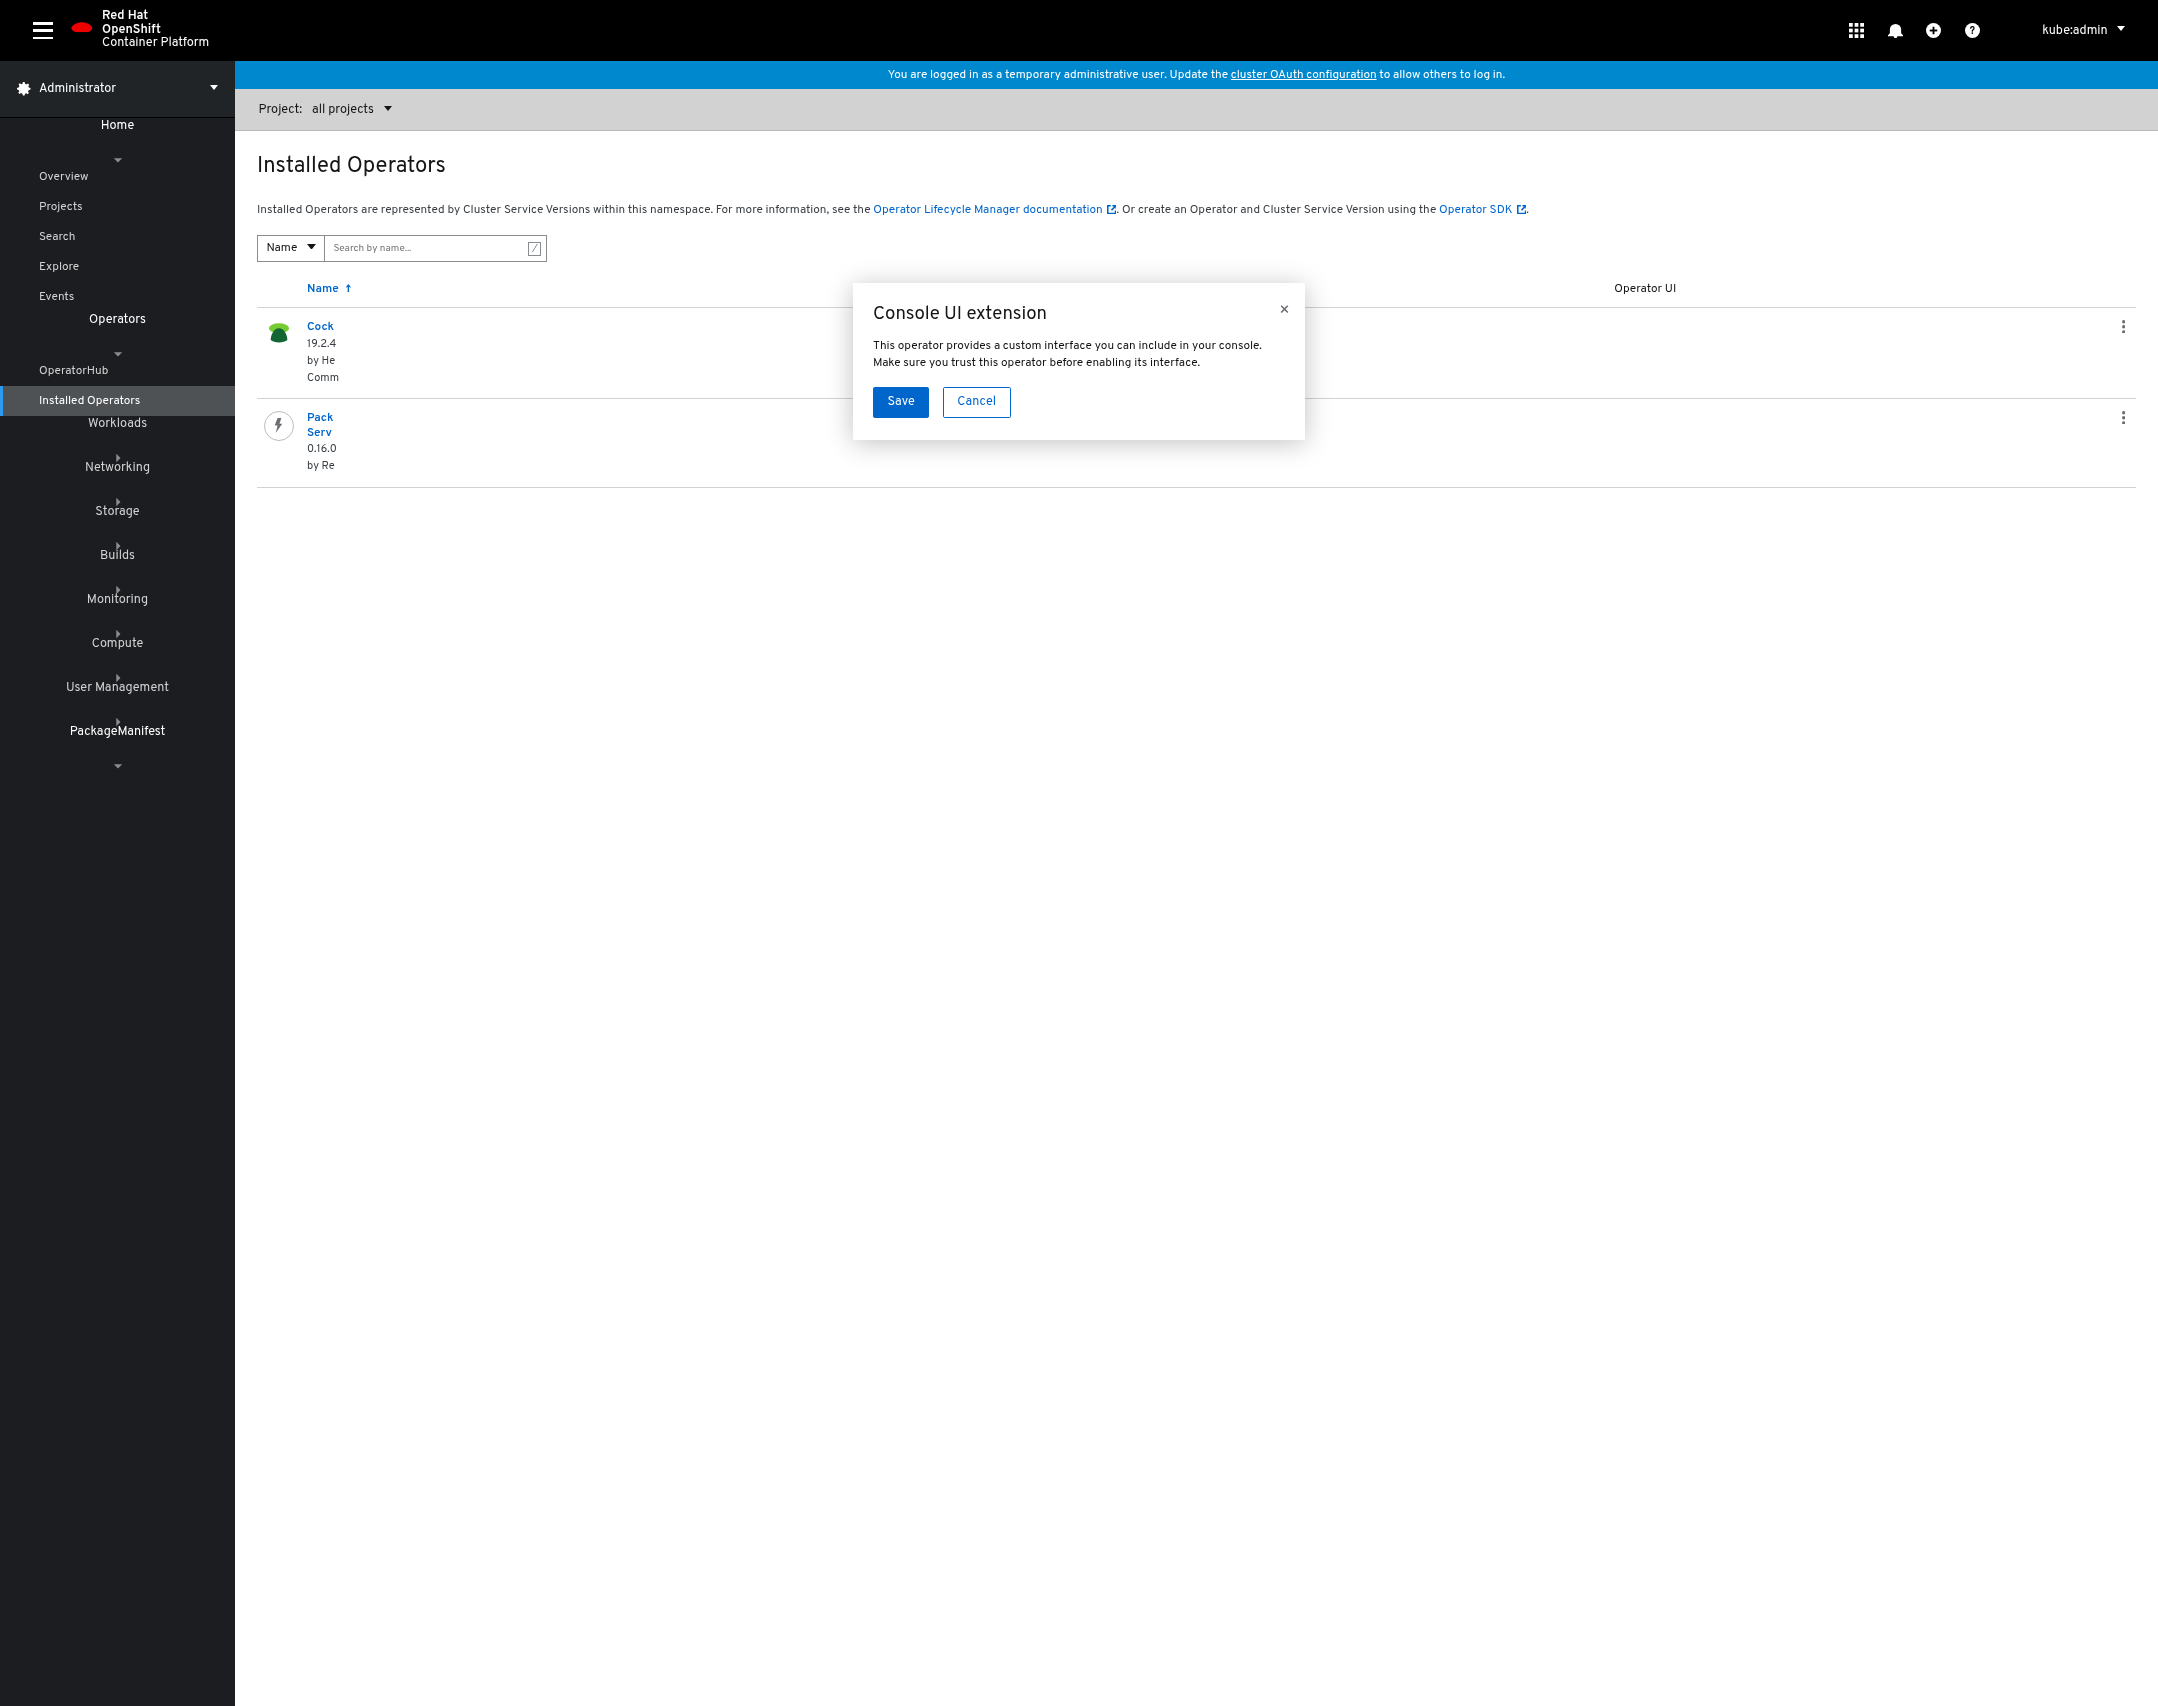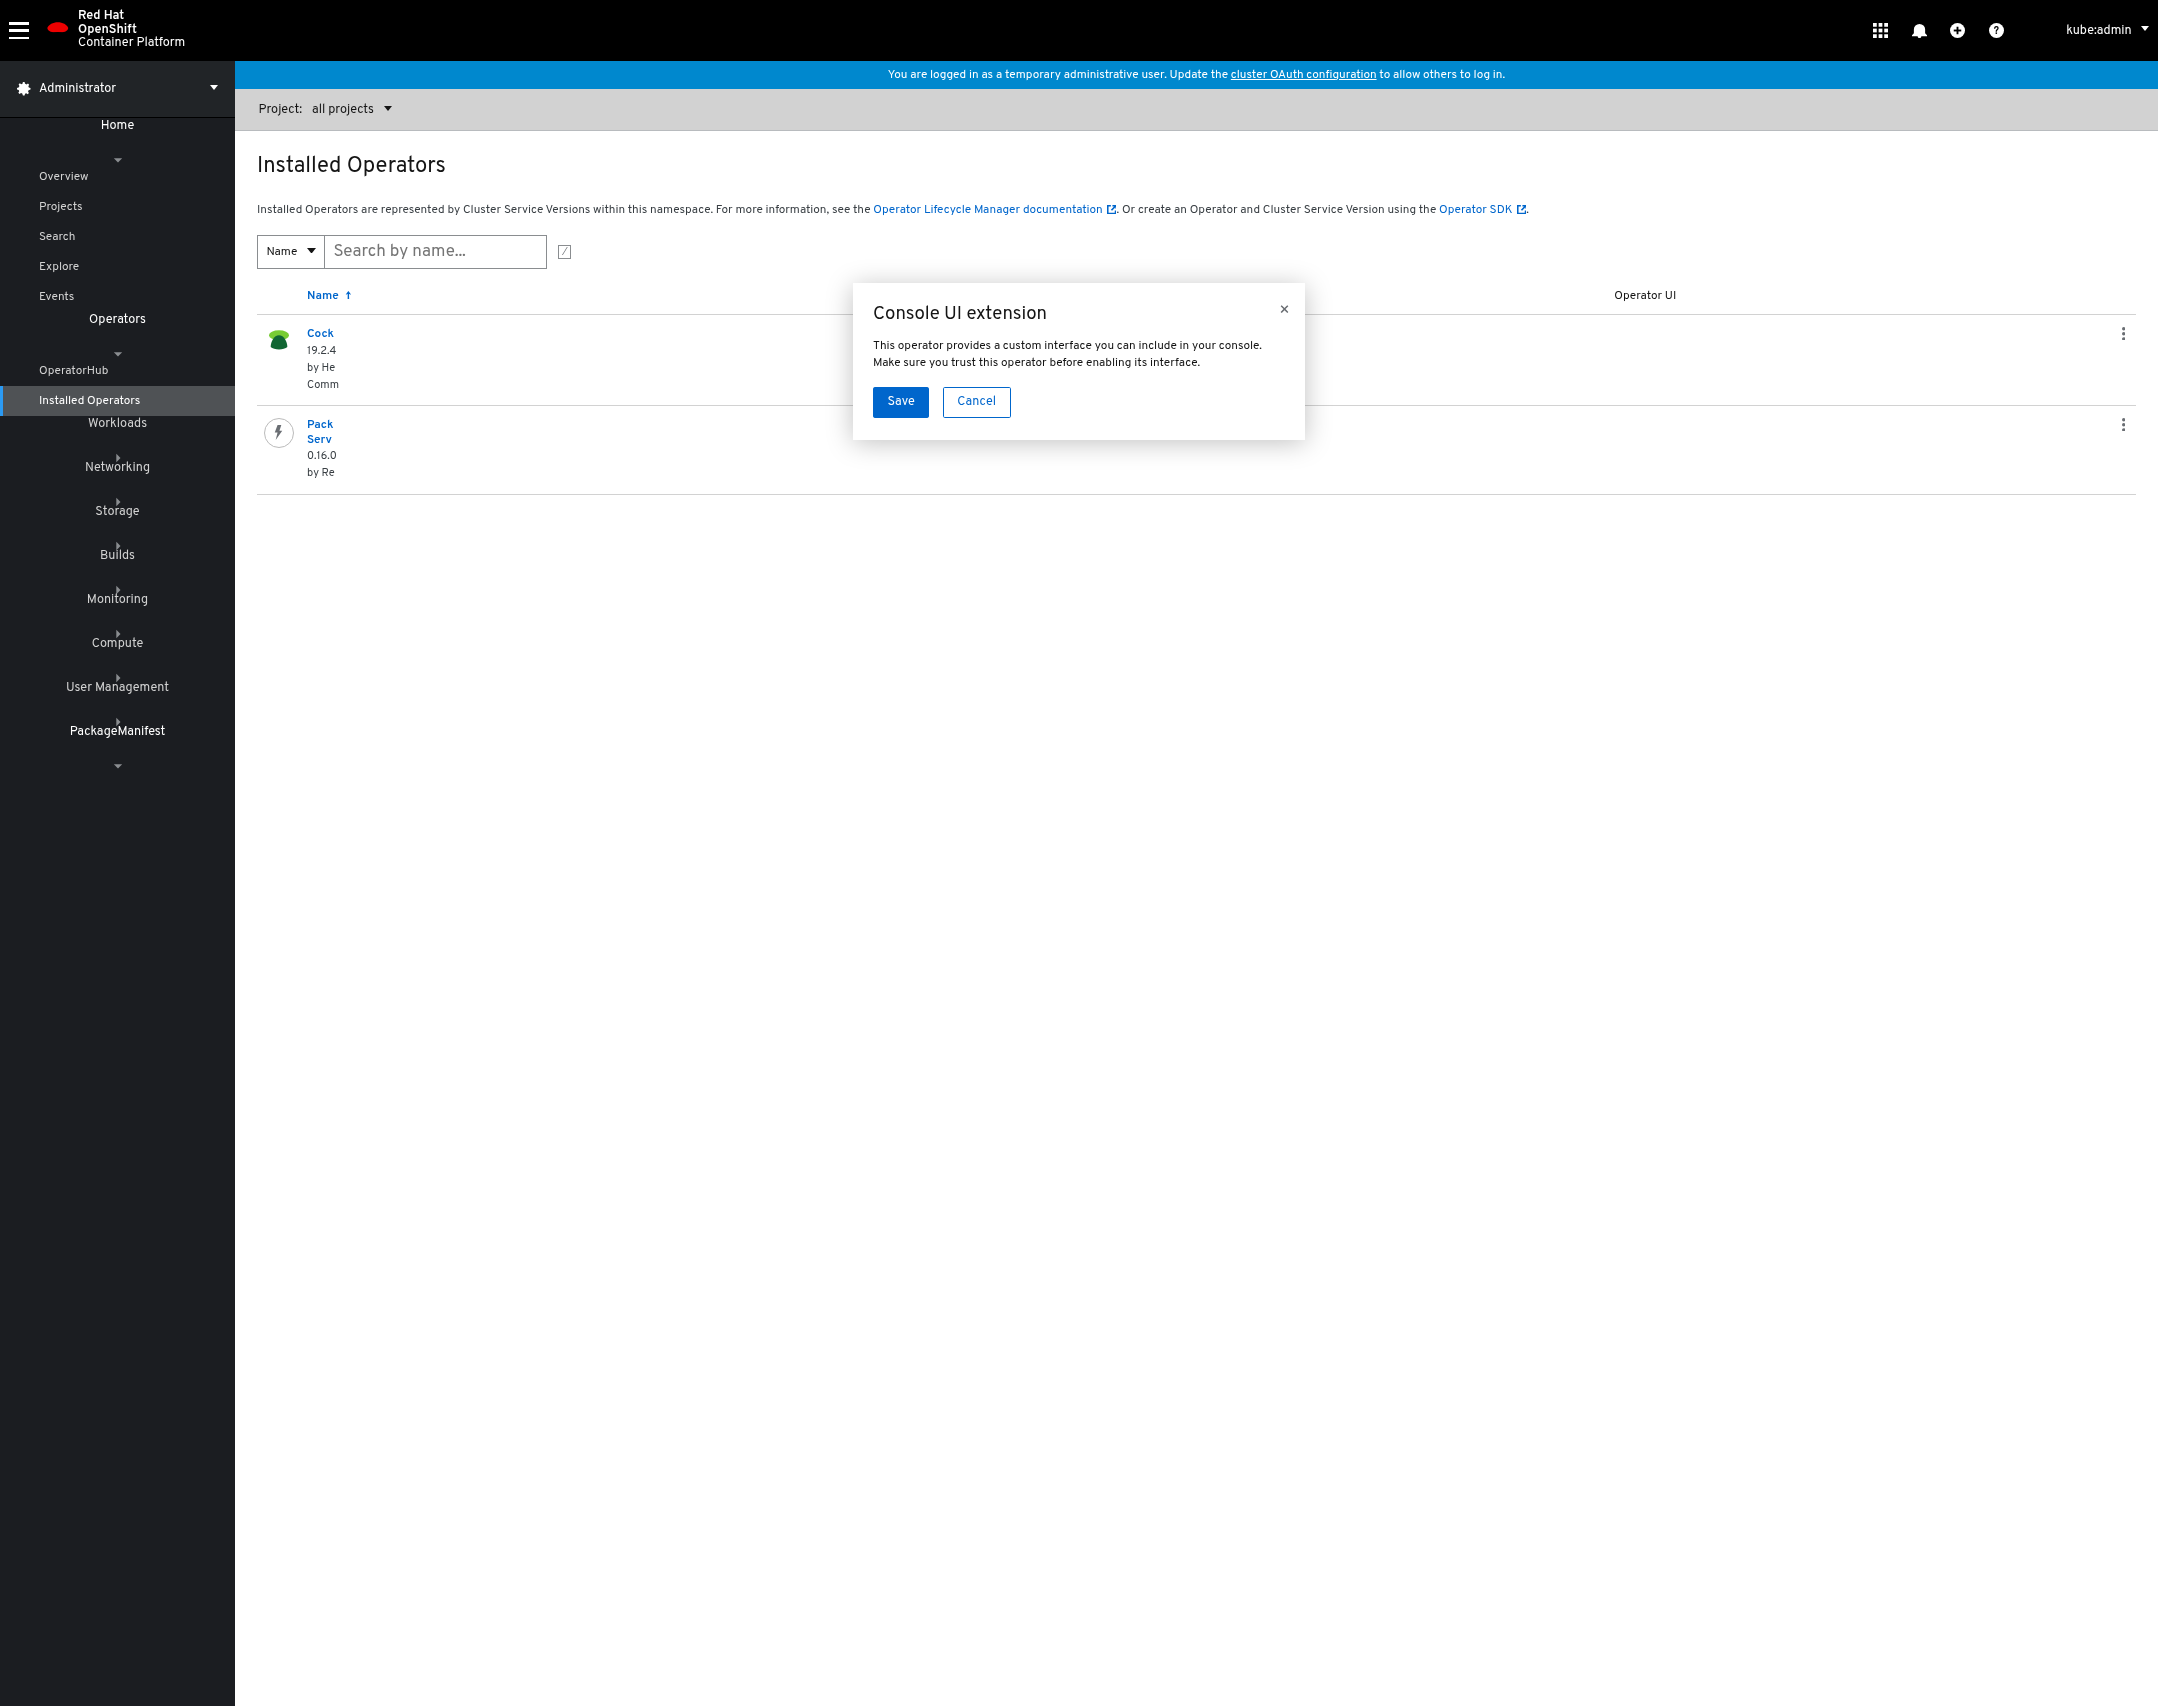--- a/index.html
+++ b/index.html
@@ -1,19 +1,19 @@
 <!DOCTYPE html>
 <html style="font-size:13.5px"><head>
 <meta charset="utf-8">
 <style>
 * { box-sizing: border-box; margin: 0; padding: 0; font-family: "RedHatText", "Overpass", -apple-system, BlinkMacSystemFont, "Segoe UI", Arial, sans-serif; }
 body { background: #fff; color: #151515; font-size: 11.8px; }
 
 
-.masthead { background: #000; color: #fff; height: 61px; display: flex; align-items: center; padding: 0 9px; }
+.masthead { background: #000; color: #fff; height: 61px; display: flex; align-items: center; padding: 0 33px; }
 .hamburger { width: 20px; height: 17px; display: flex; flex-direction: column; justify-content: space-between; cursor: pointer; margin-right: 17px; }
 .hamburger span { height: 2.5px; background: #fff; }
 .brand { display: flex; align-items: center; gap: 8.4px; }
 .brand-hat { width: 23.6px; height: 18.6px; }
 .brand-text { line-height: 1.1; }
 .brand-text .l1 { font-size: 12.6px; font-weight: 600; }
 .brand-text .l2 { font-size: 12.6px; font-weight: 400; }
 .masthead-spacer { flex: 1; }
 .masthead-icons { display: flex; align-items: center; gap: 23.6px; }
 .masthead-icons .mi { width: 15px; height: 15px; fill: #fff; cursor: pointer; }
@@ -44,21 +44,21 @@
 .project-bar .caret-down { border-top-color: #151515; }
 .page { padding: 22px; }
 .page h1 { font-size: 22px; font-weight: 400; margin-bottom: 22px; }
 .page p.desc { font-size: 11.8px; color: #393f44; margin-bottom: 15px; line-height: 1.5; }
 .page a.link { color: #0066cc; text-decoration: none; }
 .ext-icon { width: 9.3px; height: 9.3px; fill: #0066cc; margin-left: 1.7px; vertical-align: -0.8px; }
 
 .toolbar { display: flex; gap: 0; margin-bottom: 10px; }
 .filter-type { border: 0.8px solid #8a8d90; border-bottom: 1.7px solid #8a8d90; padding: 5px 8.4px; display: flex; align-items: center; gap: 10px; background: #fff; cursor: pointer; font-size: 11.8px; border-right: none; }
 .search-wrap { border: 0.8px solid #8a8d90; border-bottom: 1.7px solid #8a8d90; display: flex; align-items: center; background: #fff; width: 223px; }
-.search-wrap input { border: none; outline: none; padding: 5px 8.4px; font-size: 17px; flex: 1; background: transparent; }
+.search-wrap input { border: none; outline: none; padding: 5px 8.4px; font-size: 10px; flex: 1; background: transparent; }
 .kbd { border: 0.8px solid #8a8d90; padding: 0 3.4px; font-size: 9.3px; color: #6a6e73; margin-right: 5px; font-style: italic; }
 
 
 table.ops { width: 100%; border-collapse: collapse; }
 table.ops th { text-align: left; font-size: 11.8px; font-weight: 400; color: #151515; padding: 10px 6.7px; border-bottom: 0.8px solid #d2d2d2; }
 table.ops th.sorted { color: #0066cc; font-weight: 600; }
 table.ops th .sort-arrow { color: #0066cc; margin-left: 6.7px; }
 table.ops td { padding: 11.8px 6.7px; border-bottom: 0.8px solid #d2d2d2; vertical-align: top; font-size: 11.8px; }
 .op-icon { width: 30px; height: 30px; border-radius: 50%; display: flex; align-items: center; justify-content: center; }
 .op-name { color: #0066cc; font-weight: 600; }

